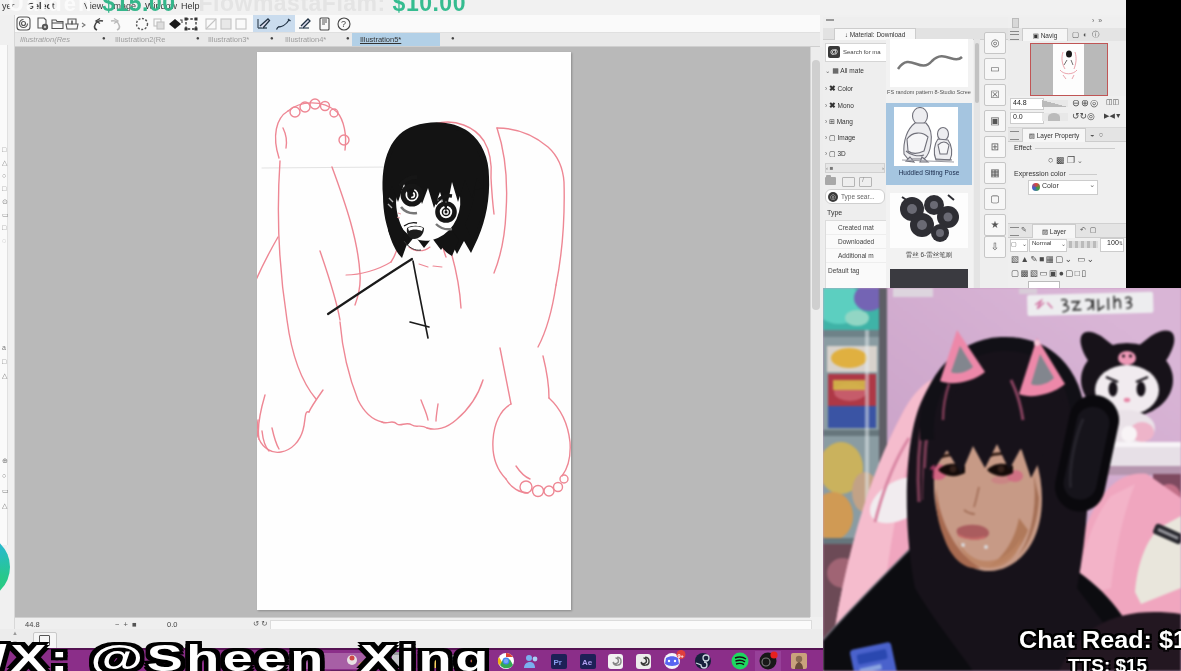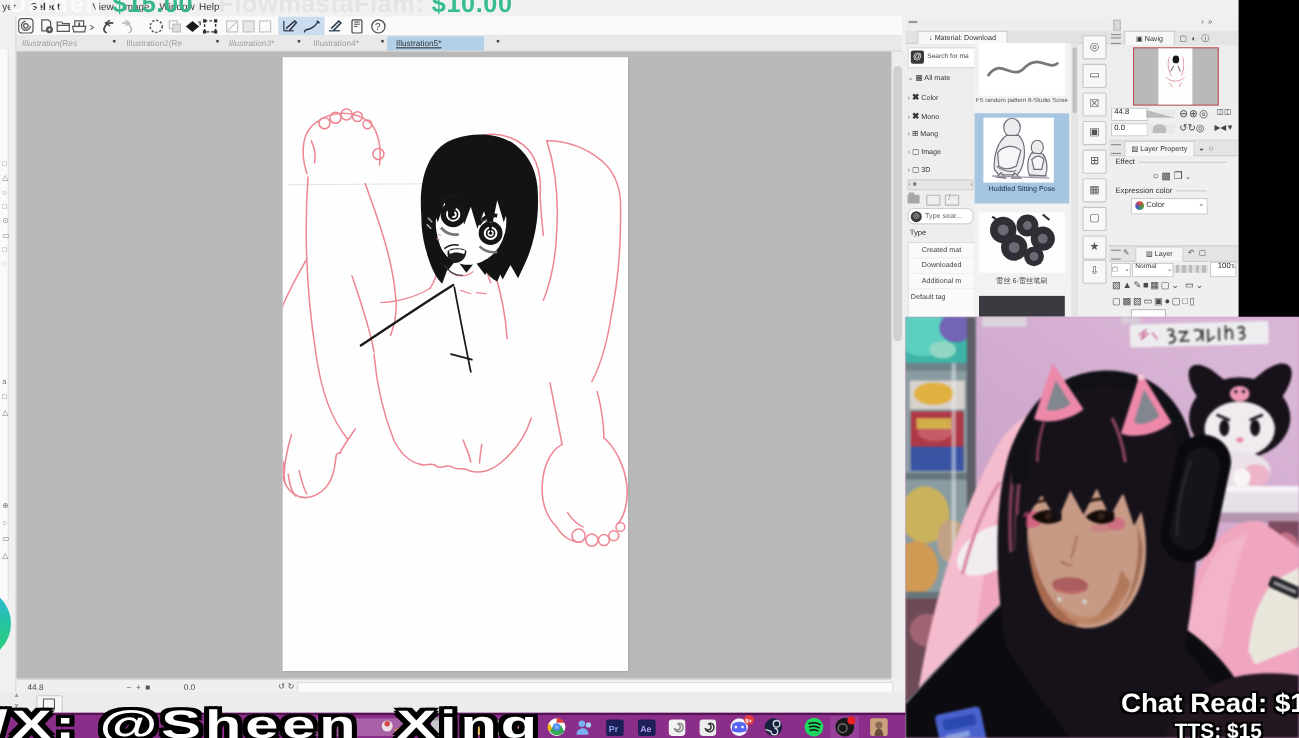--- a/index.html
+++ b/index.html
@@ -78,21 +78,21 @@
   </g>
 </svg>
 </div>
 
 <div class="abs" style="left:14px;top:33px;width:806px;height:13px;background:#e9e9e9;border-bottom:1px solid #cfcfcf;">
   <div class="abs" style="left:0;top:0;width:806px;height:13px;font-size:7.5px;color:#9d9d9d;">
     <span class="abs" style="left:6px;top:2px;font-style:italic;">Illustration(Res</span>
       <b class="abs" style="left:88px;top:2px;color:#444;font-size:6px;">●</b>
     <span class="abs" style="left:101px;top:2px;">Illustration2(Re</span>
       <b class="abs" style="left:182px;top:2px;color:#444;font-size:6px;">●</b>
-    <span class="abs" style="left:194px;top:2px;font-style:italic;">Illustration3*</span>
+    <span class="abs" style="left:194px;top:2px;">Illustration3*</span>
       <b class="abs" style="left:256px;top:2px;color:#444;font-size:6px;">●</b>
     <span class="abs" style="left:271px;top:2px;">Illustration4*</span>
       <b class="abs" style="left:332px;top:2px;color:#444;font-size:6px;">●</b>
     <span class="abs" style="left:338px;top:0;width:88px;height:13px;background:#b2d0e7;"></span>
     <span class="abs" style="left:346px;top:2px;color:#333;text-decoration:underline;">Illustration5*</span>
       <b class="abs" style="left:437px;top:2px;color:#444;font-size:6px;">●</b>
   </div>
 </div>
 
 <div class="abs" style="left:0;top:15px;width:14px;height:632px;background:#f0f0f0;border-right:1px solid #d8d8d8;overflow:hidden;">

